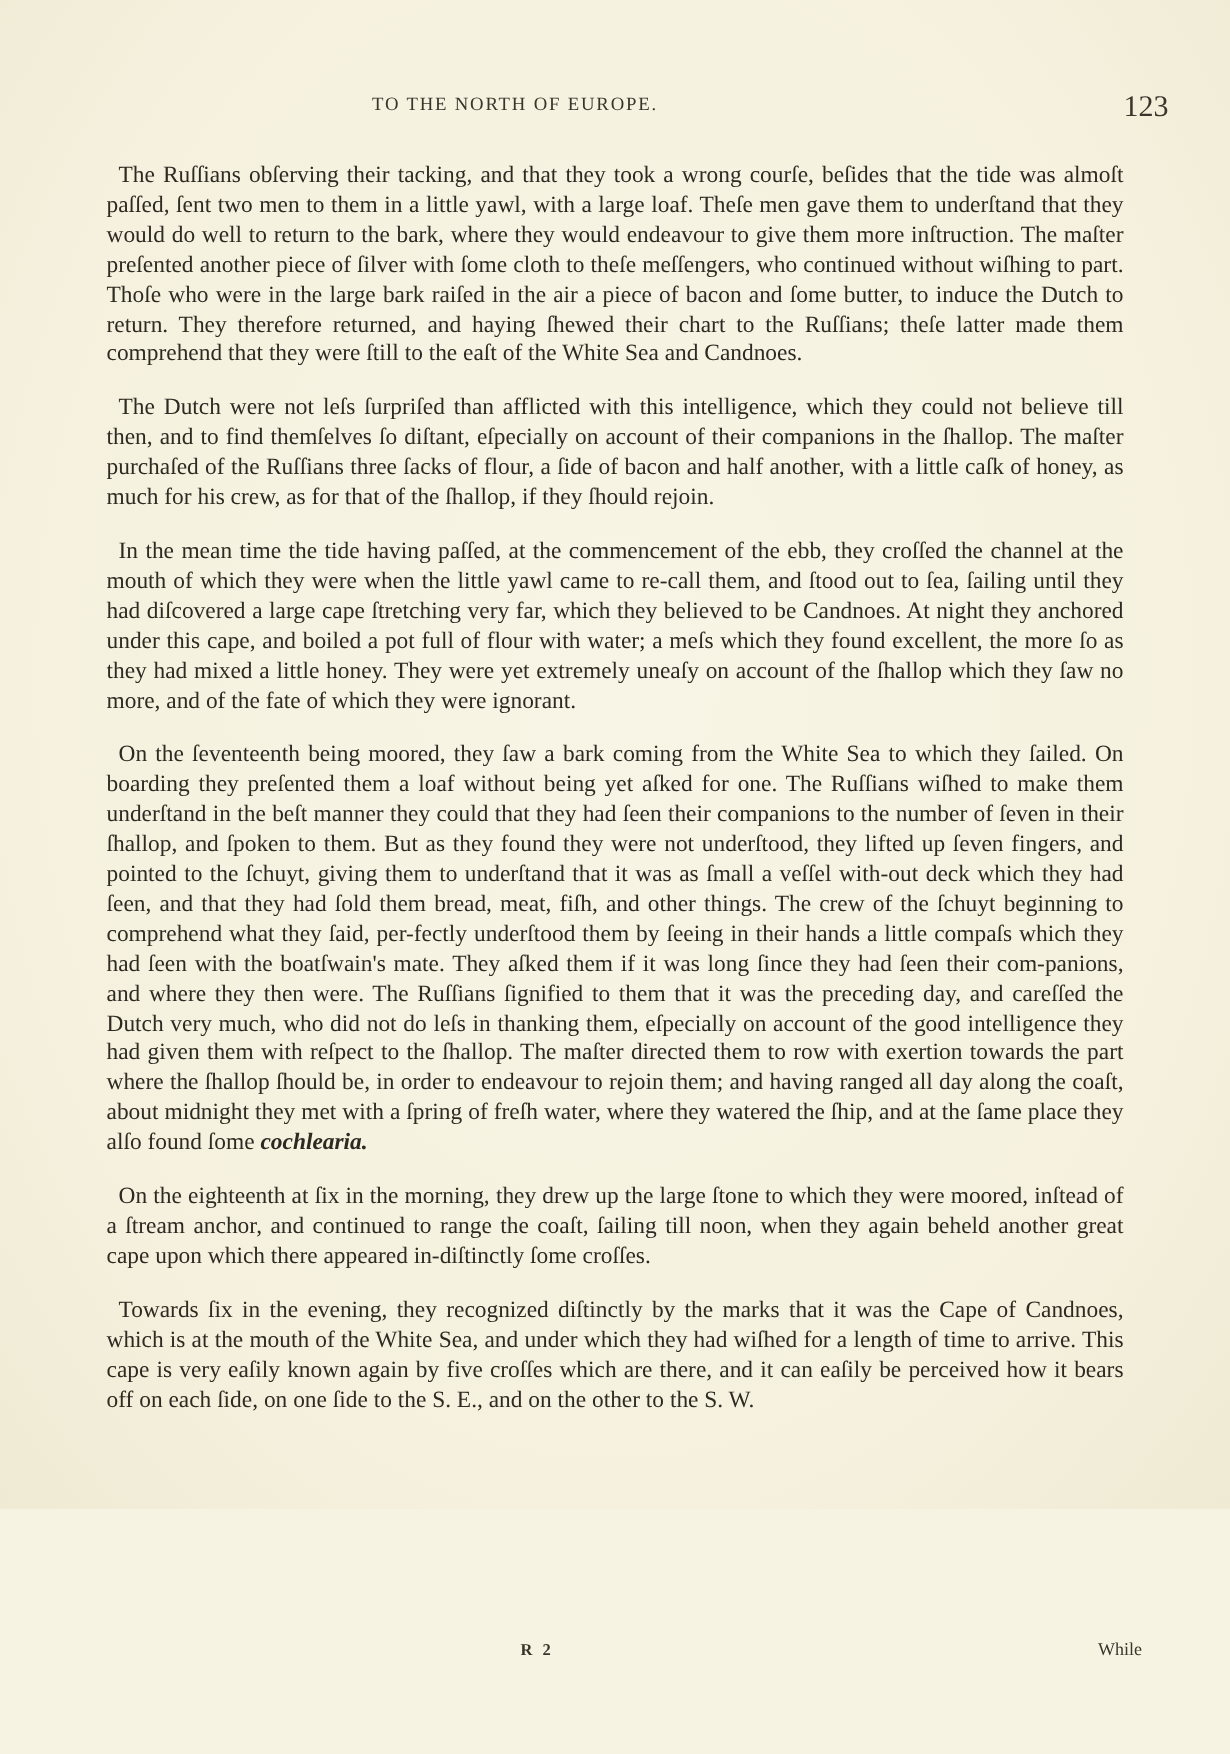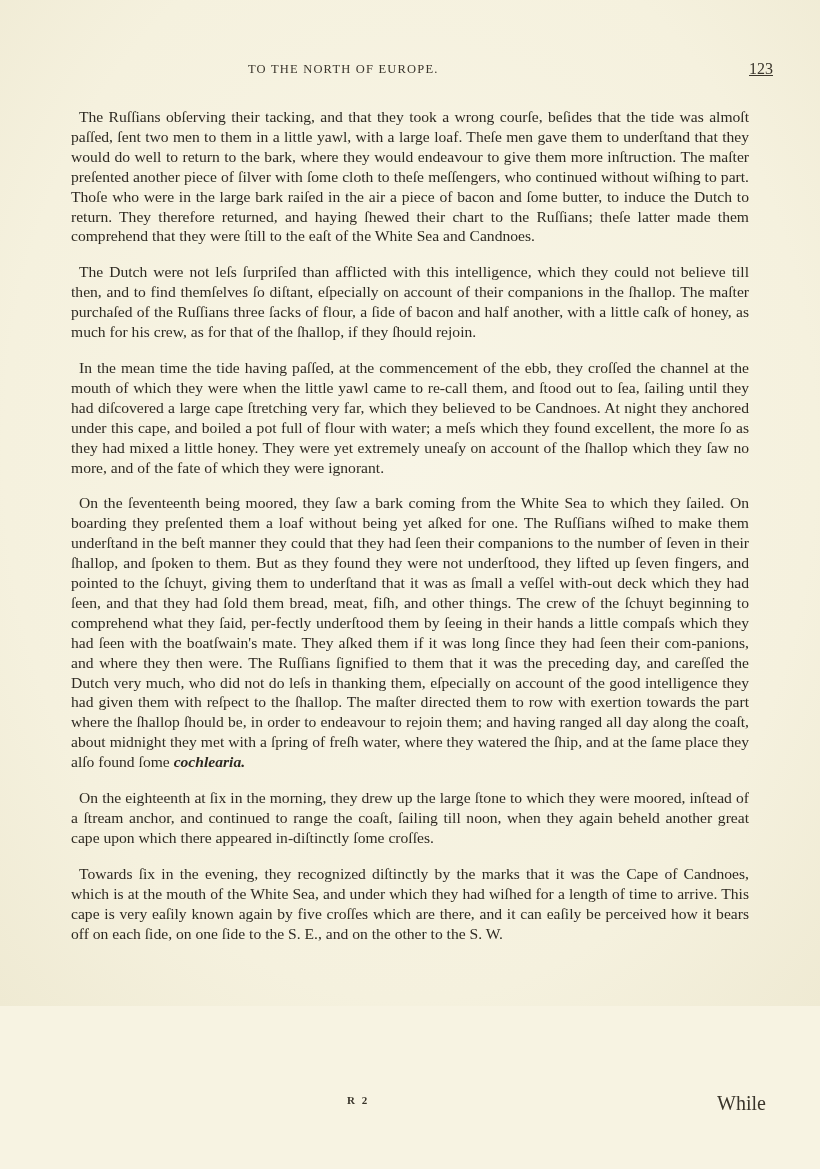--- a/index.html
+++ b/index.html
@@ -34,23 +34,22 @@
       top: 2px;
       font-size: 12.5px;
       letter-spacing: 1.2px;
       font-family: "Liberation Serif", serif;
       color: #3a352b;
     }
     .running-head .folio {
       position: absolute;
       left: 749px;
       top: 0px;
-      font-size: 16px;
+      font-size: 20px;
       color: #3a352b;
-      text-decoration: underline;
     }
     .body-text {
       position: absolute;
       left: 55px;
       top: 91px;
       width: 710px;
       font-size: 15.6px;
       line-height: 19.9px;
       text-align: justify;
     }
@@ -76,23 +75,23 @@
       position: absolute;
       left: 347px;
       top: 2px;
       font-size: 11px;
       font-weight: bold;
       letter-spacing: 2px;
       color: #3a352b;
     }
     .footer .catchword {
       position: absolute;
-      left: 717px;
+      left: 732px;
       top: 0px;
-      font-size: 20px;
+      font-size: 12px;
       color: #3a352b;
     }
   </style>
 </head>
 <body>
 
 <div class="page">
 
   <div class="running-head">
     <span class="title">TO THE NORTH OF EUROPE.</span>

